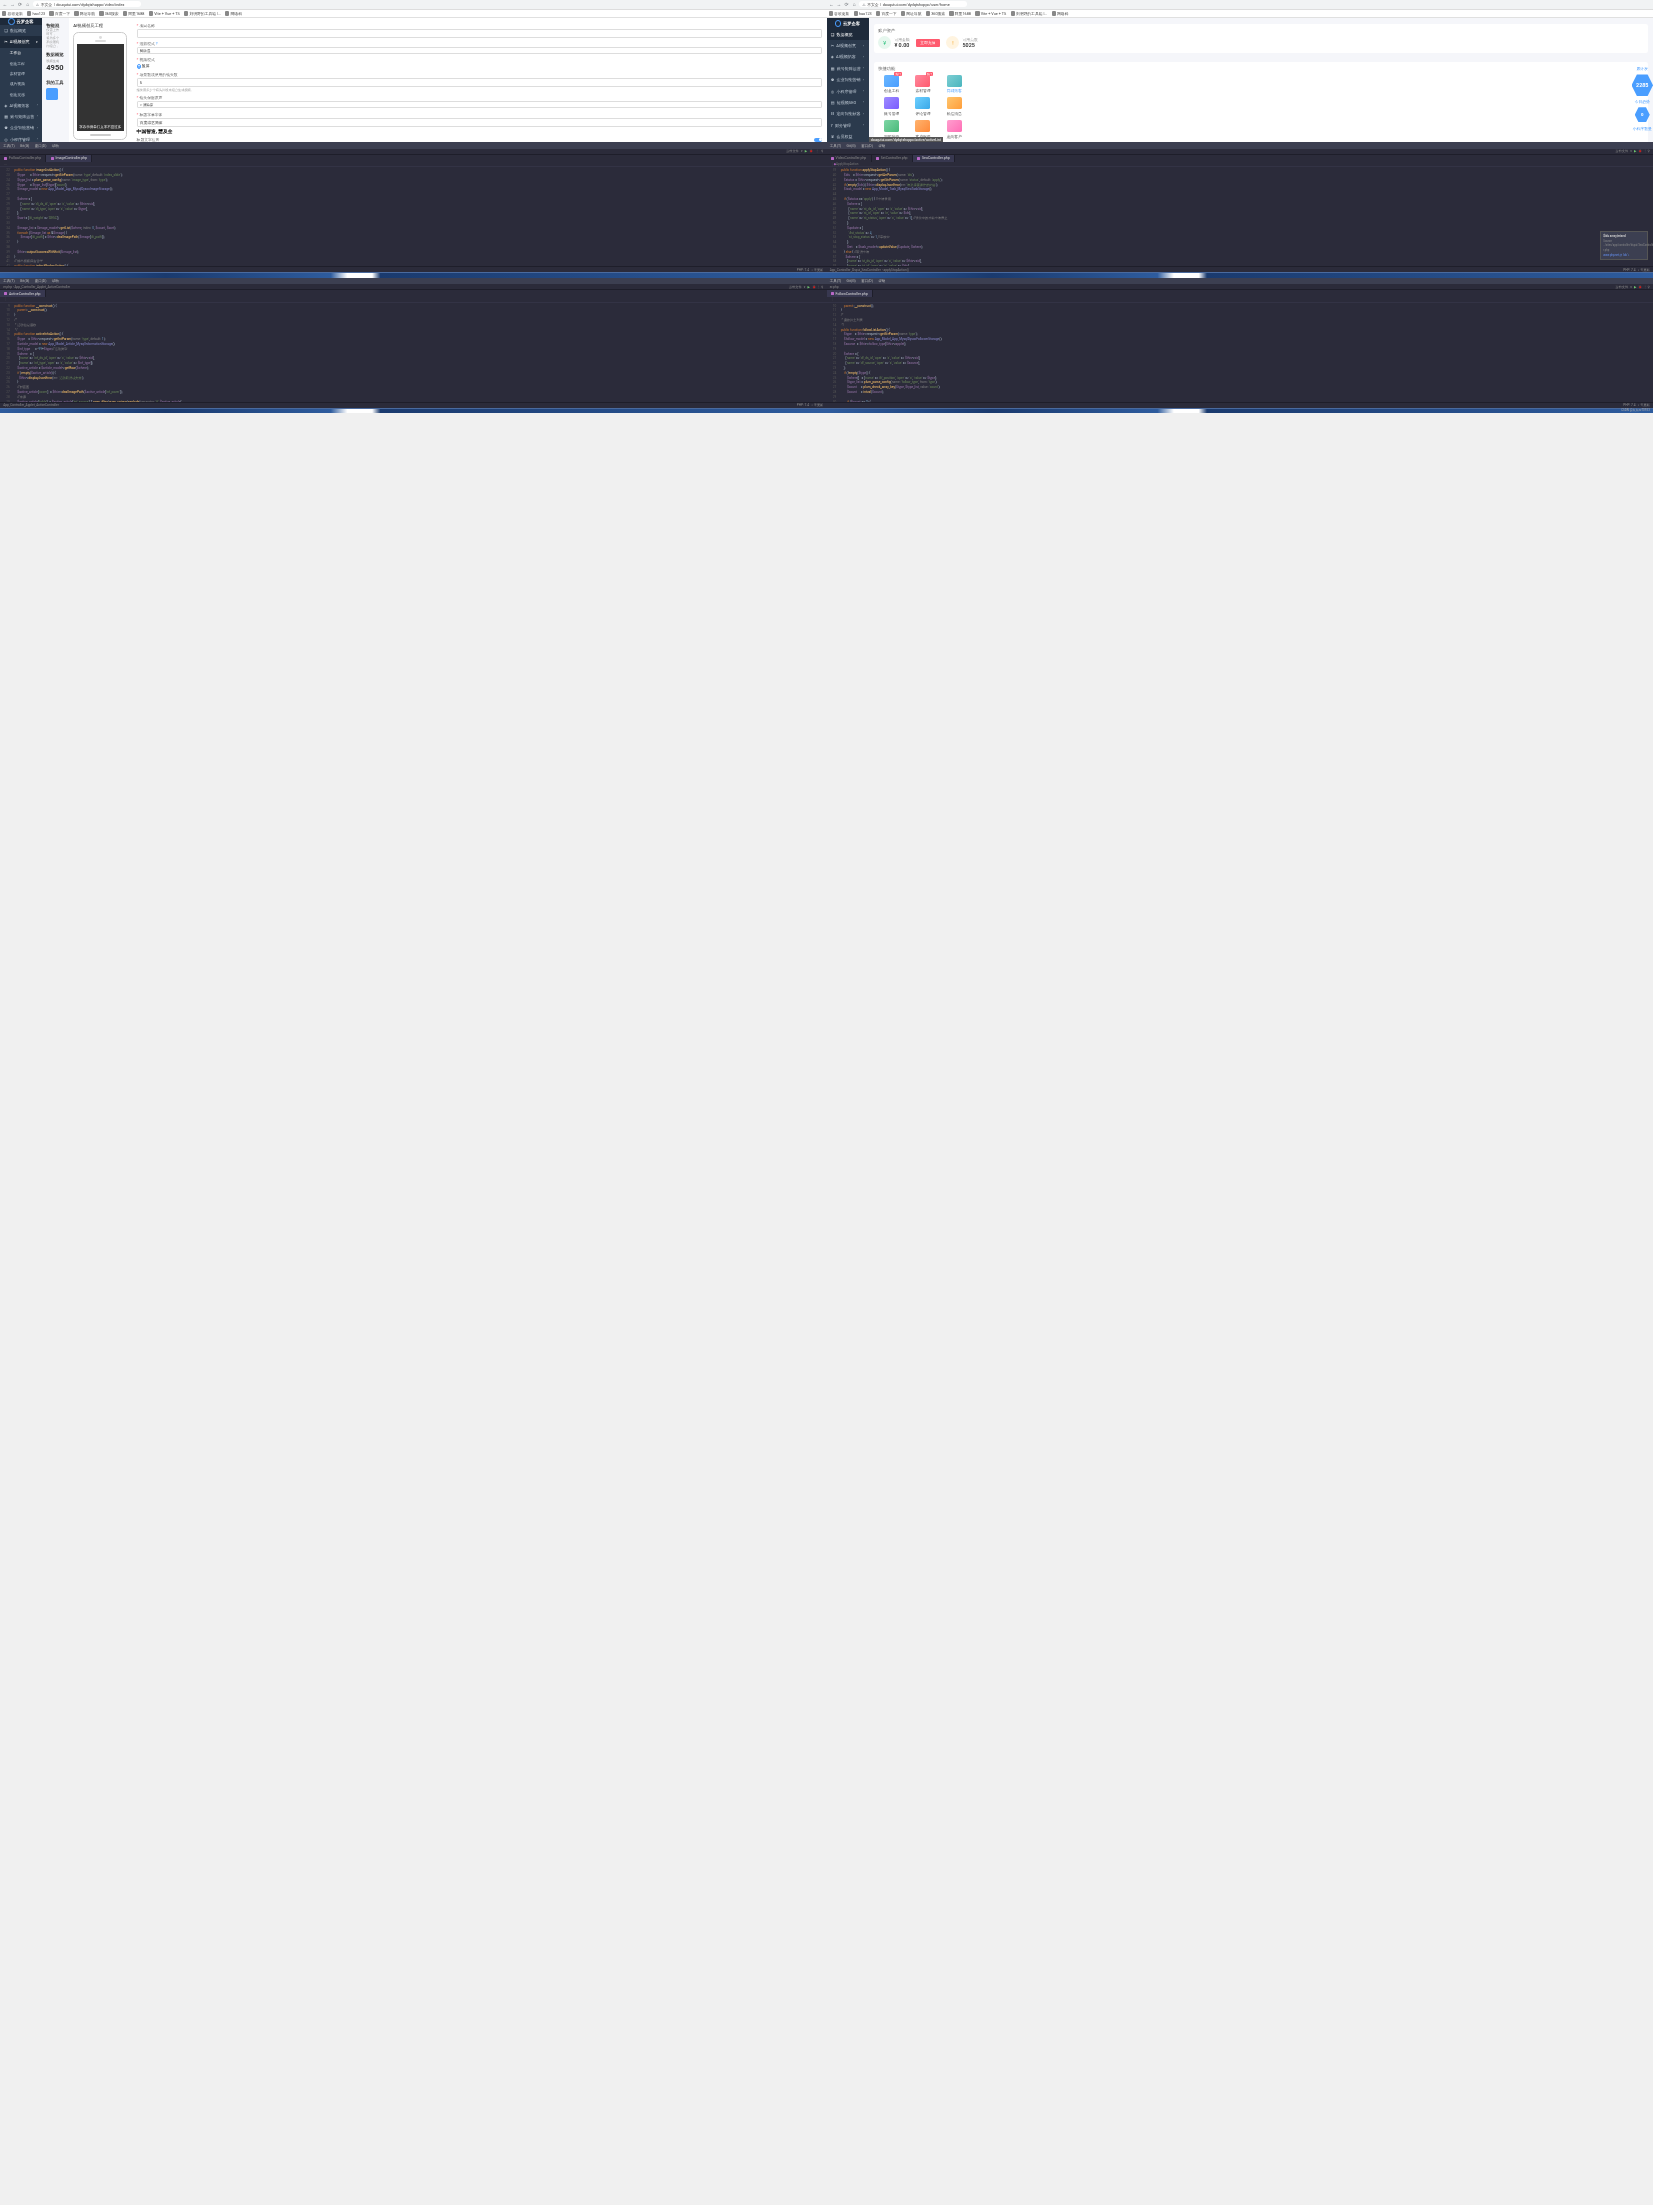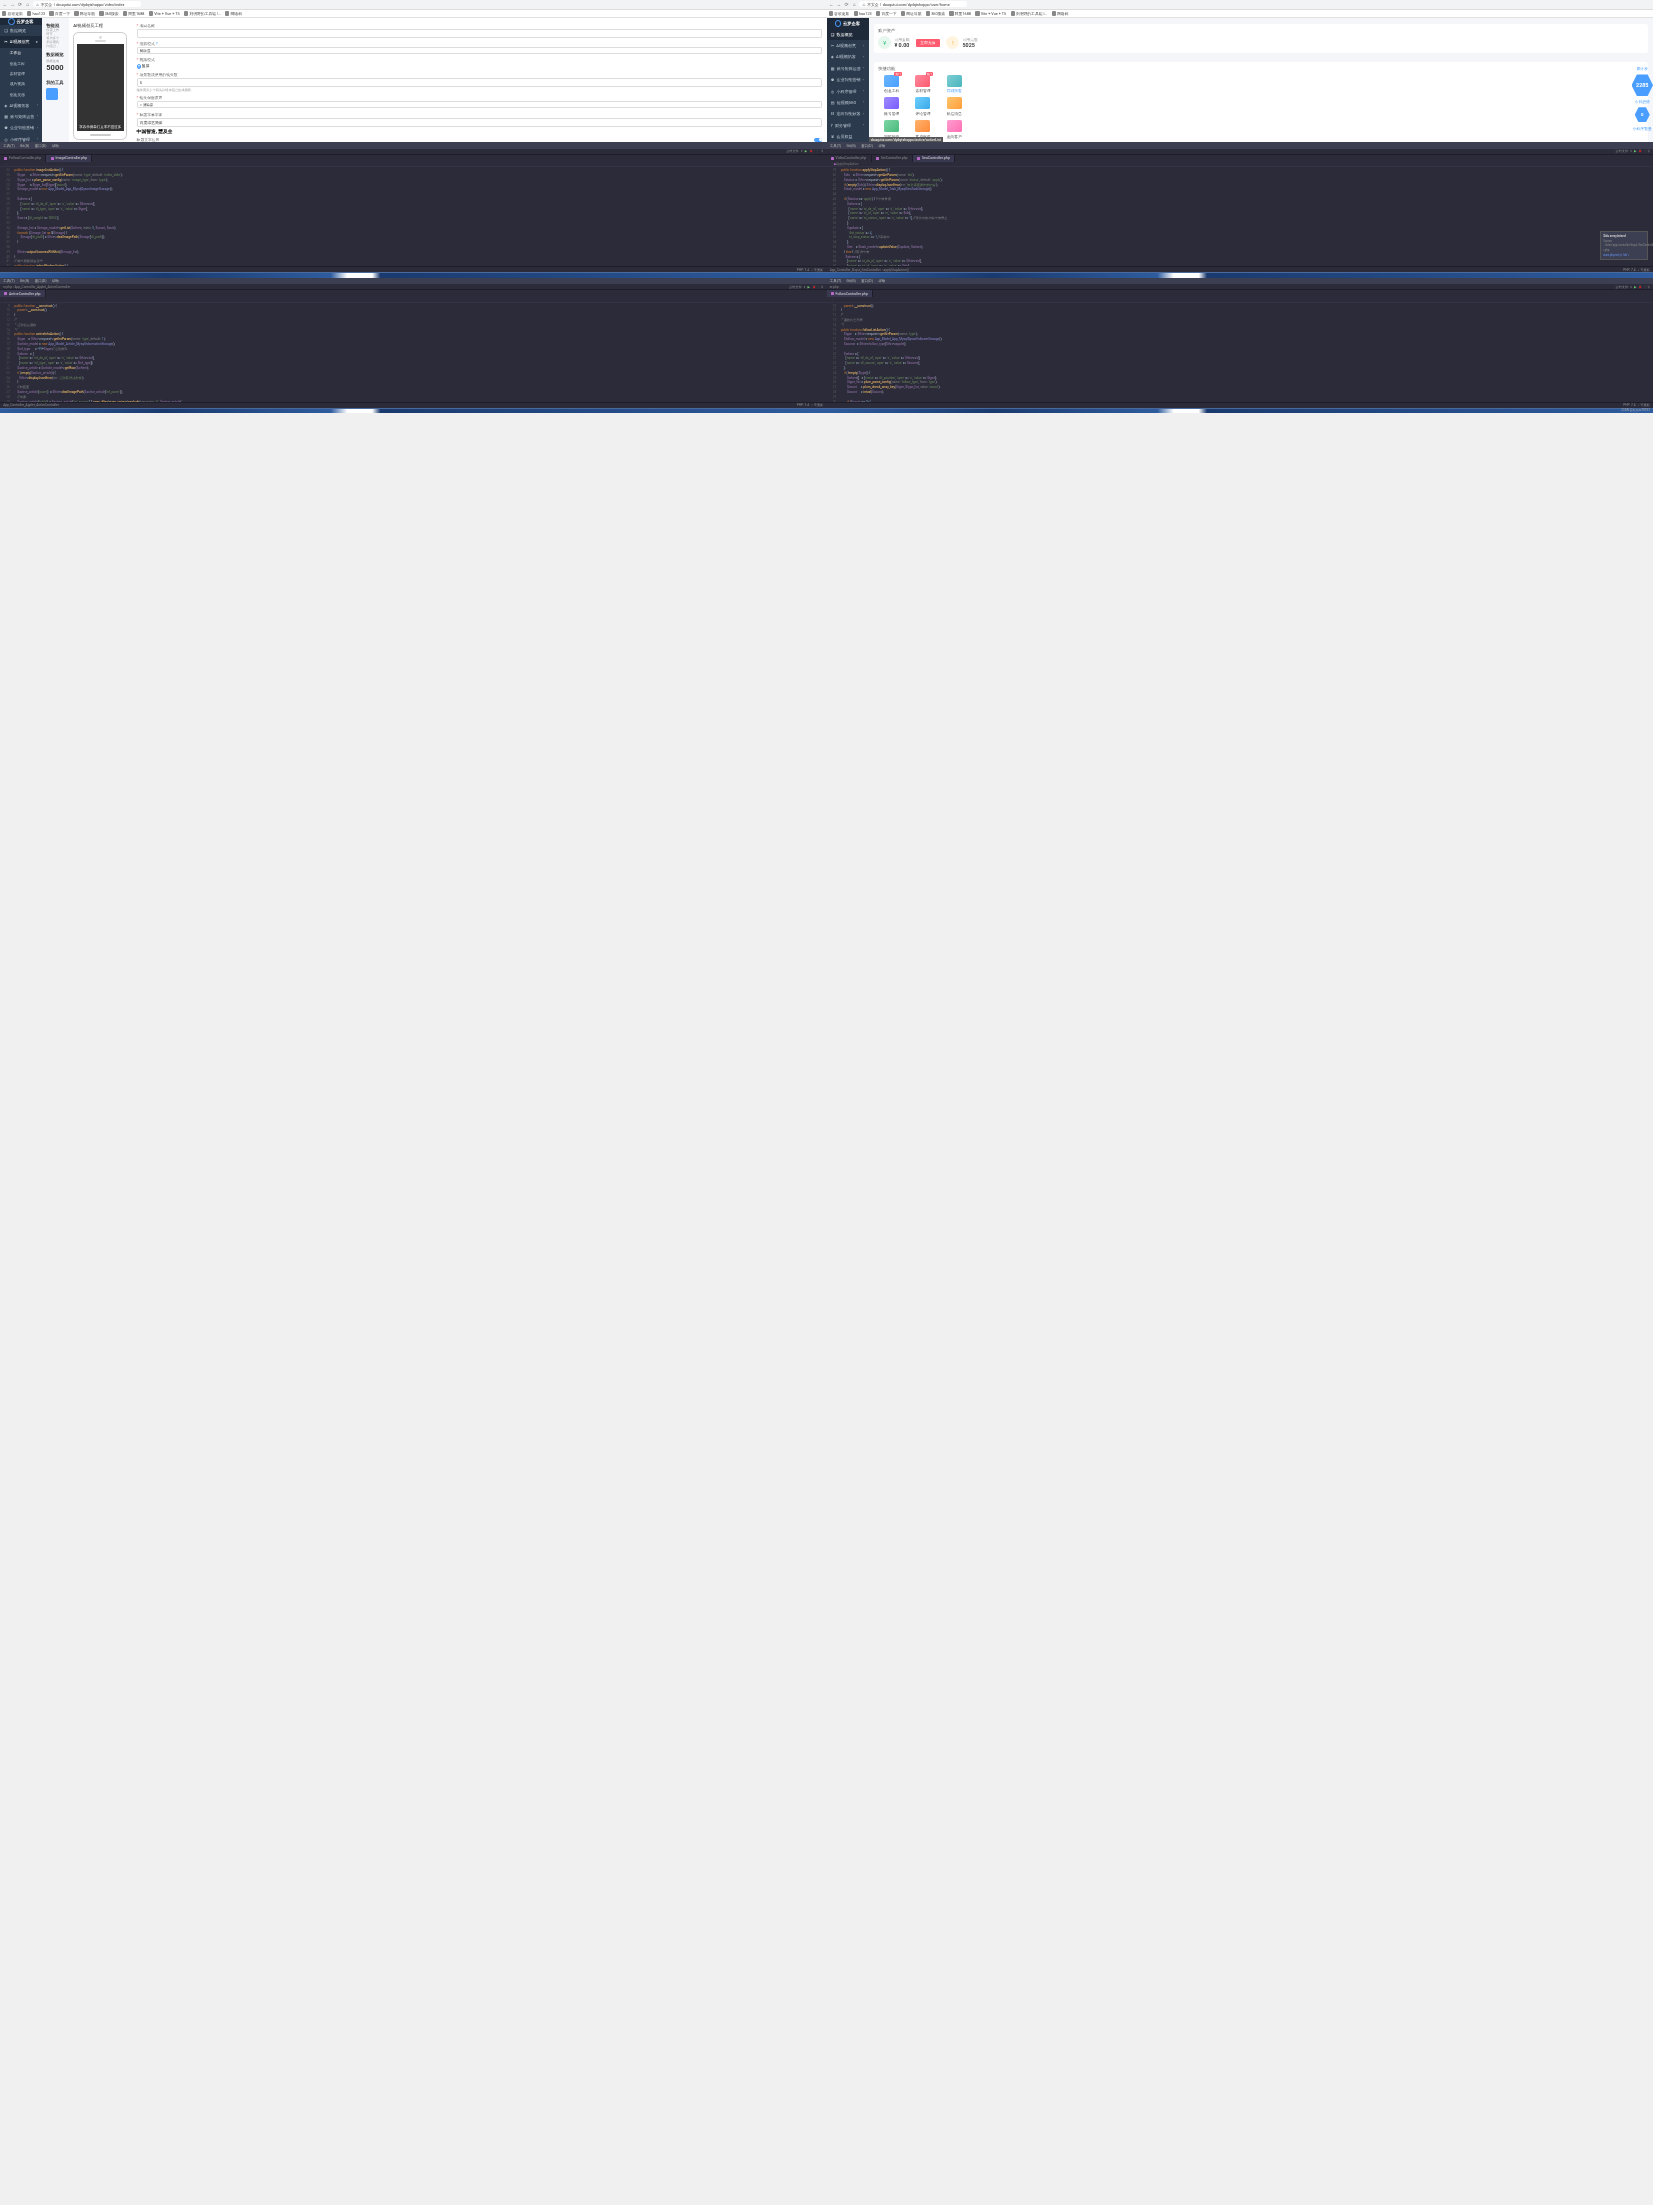--- a/index.html
+++ b/index.html
@@ -178,21 +178,21 @@
   </div>
   <div class="p1main">
    <div class="p1left">
     <div style="margin-bottom:3.2px"><b>智能混</b><div class="hint" style="white-space:pre-line">仅需上传
 即可，
 将为多个
 系统随机
 行组合，</div></div>
     <div style="font-weight:600;margin:4.3px 0 2.2px">数据概览</div>
     <div class="hint">视频生成</div>
-    <div class="bignum">5000</div>
+    <div class="bignum">4950</div>
     <div style="font-weight:600;margin:7.5px 0 2.2px">我的工具</div>
     <div class="tb"></div>
    </div>
    <div class="panel">
     <div style="flex:0 0 59px">
      <div class="panel-title" style="margin-bottom:4.3px">AI视频创意工程</div>
      <div class="phone">
       <div style="width:3.2px;height:3.2px;border-radius:50%;background:#ddd"></div>
       <div class="speaker"></div>
       <div class="screen">

